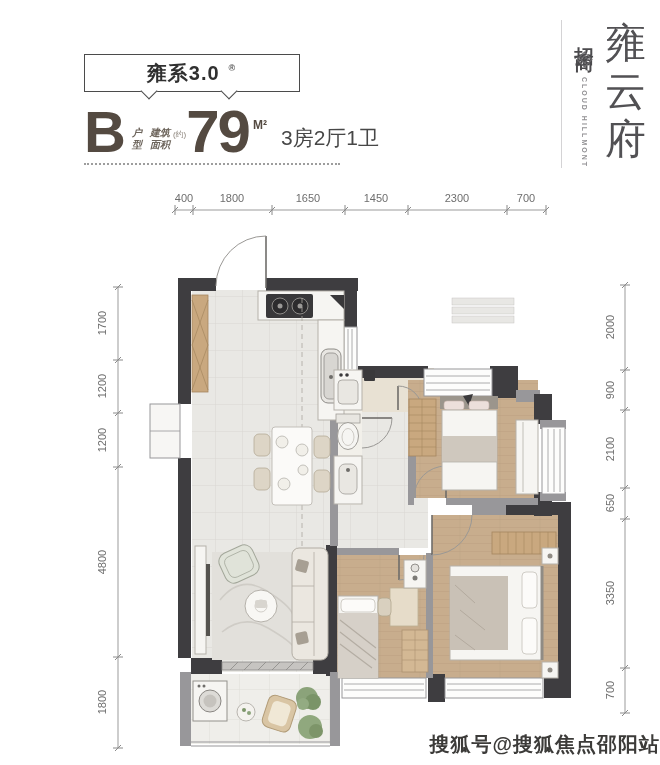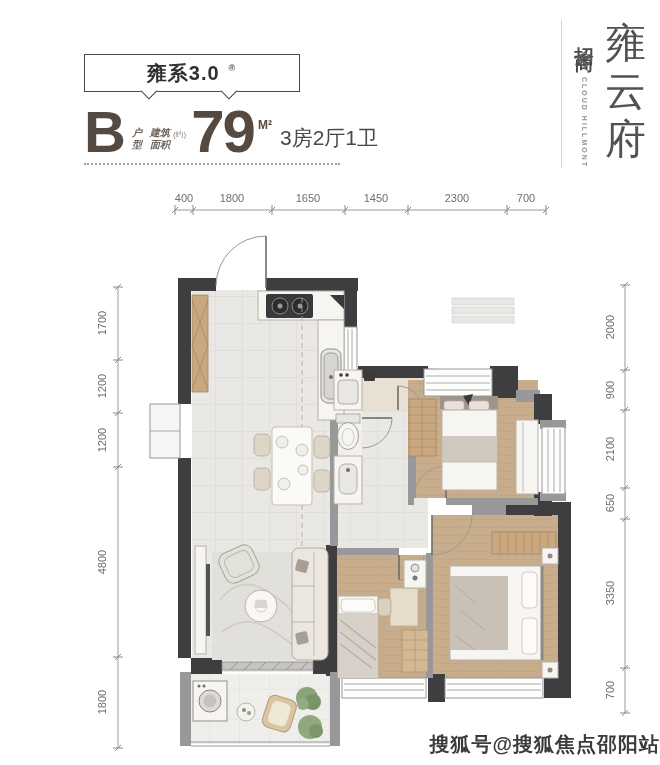--- a/index.html
+++ b/index.html
@@ -14,23 +14,23 @@
     font-size:20px;font-weight:600;color:var(--text-dark);letter-spacing:1px;background:#fff;}
   .title-box .reg{font-size:9px;vertical-align:super;margin:-10px 1px 0 0;color:#555;}
   .notch{position:absolute;bottom:-6px;width:11px;height:11px;background:#fff;
     border-right:1px solid #4b4b4b;border-bottom:1px solid #4b4b4b;transform:rotate(45deg);}
   .n1{left:58px;} .n2{left:138px;}
   .spec{display:flex;align-items:flex-end;margin-top:10px;height:54px;}
   .b-letter{font-size:58px;line-height:.85;font-weight:700;color:var(--text-brown);}
   .stack{display:flex;flex-direction:column;font-size:10px;line-height:1.2;font-weight:700;
     color:#6d655c;margin:0 2px 5px 6px;}
   .approx{font-size:8px;color:#8a8279;margin:0 0 16px 1px;}
-  .n79{font-size:60px;line-height:.82;font-weight:700;color:var(--text-brown);margin-left:5px;letter-spacing:-2px;}
+  .n79{font-size:60px;line-height:.82;font-weight:700;color:var(--text-brown);letter-spacing:-2px;}
   .m2{font-size:12px;font-weight:700;color:var(--text-brown);margin:0 0 24px 4px;}
-  .rooms{font-size:21px;font-weight:500;color:#474747;margin:0 0 4px 8px;white-space:nowrap;}
+  .rooms{font-size:21px;font-weight:500;color:#474747;margin:0 0 4px 14px;white-space:nowrap;}
   .dotline{width:256px;border-bottom:2px dotted #9d9d9d;margin-top:7px;}
 
   
   .brand{position:absolute;top:20px;right:14px;display:flex;gap:8px;z-index:3;}
   .brand-left{display:flex;flex-direction:column;align-items:center;gap:9px;padding-top:12px;
     border-left:1px solid #d4d3d5;padding-left:9px;}
   .brand-dev{writing-mode:vertical-rl;font-size:19px;letter-spacing:5px;color:#4b4a4d;font-weight:600;}
   .brand-en{writing-mode:vertical-rl;font-size:7px;letter-spacing:2px;color:#919093;font-weight:600;}
   .brand-cn{display:flex;flex-direction:column;font-size:41px;line-height:1.17;
     color:var(--brand);font-weight:500;}

